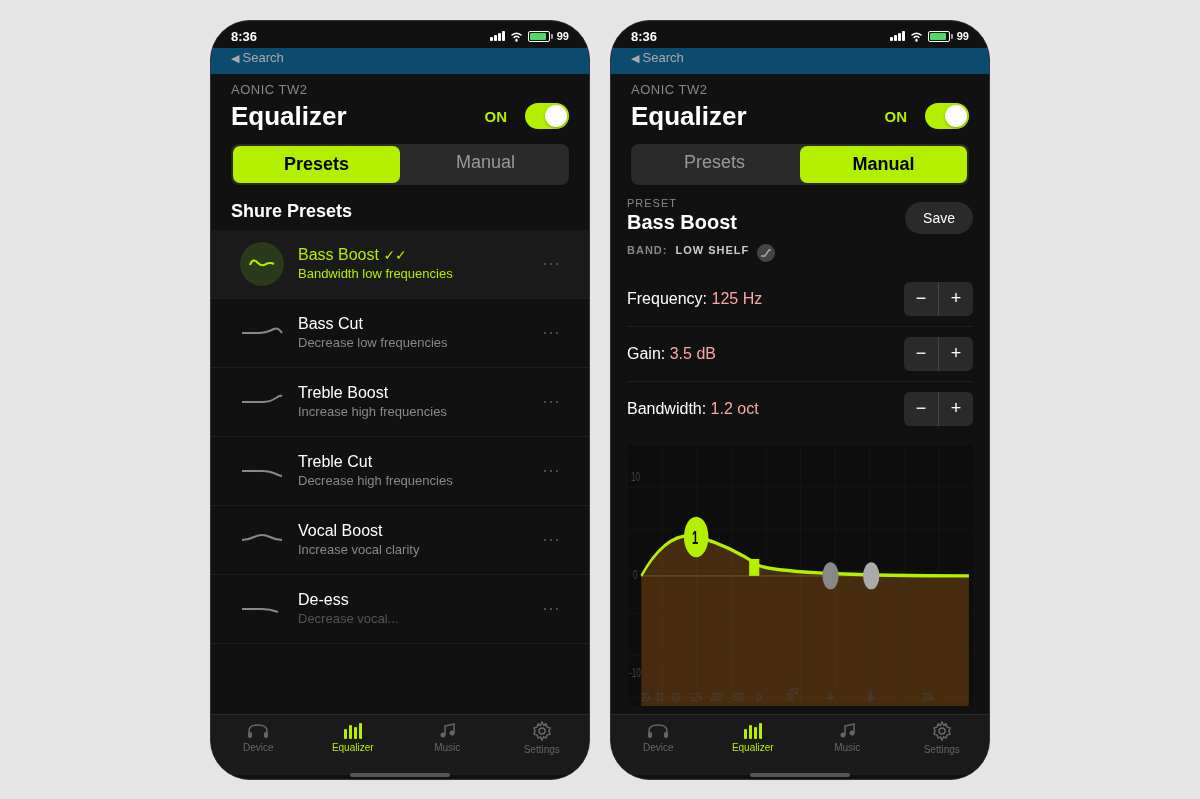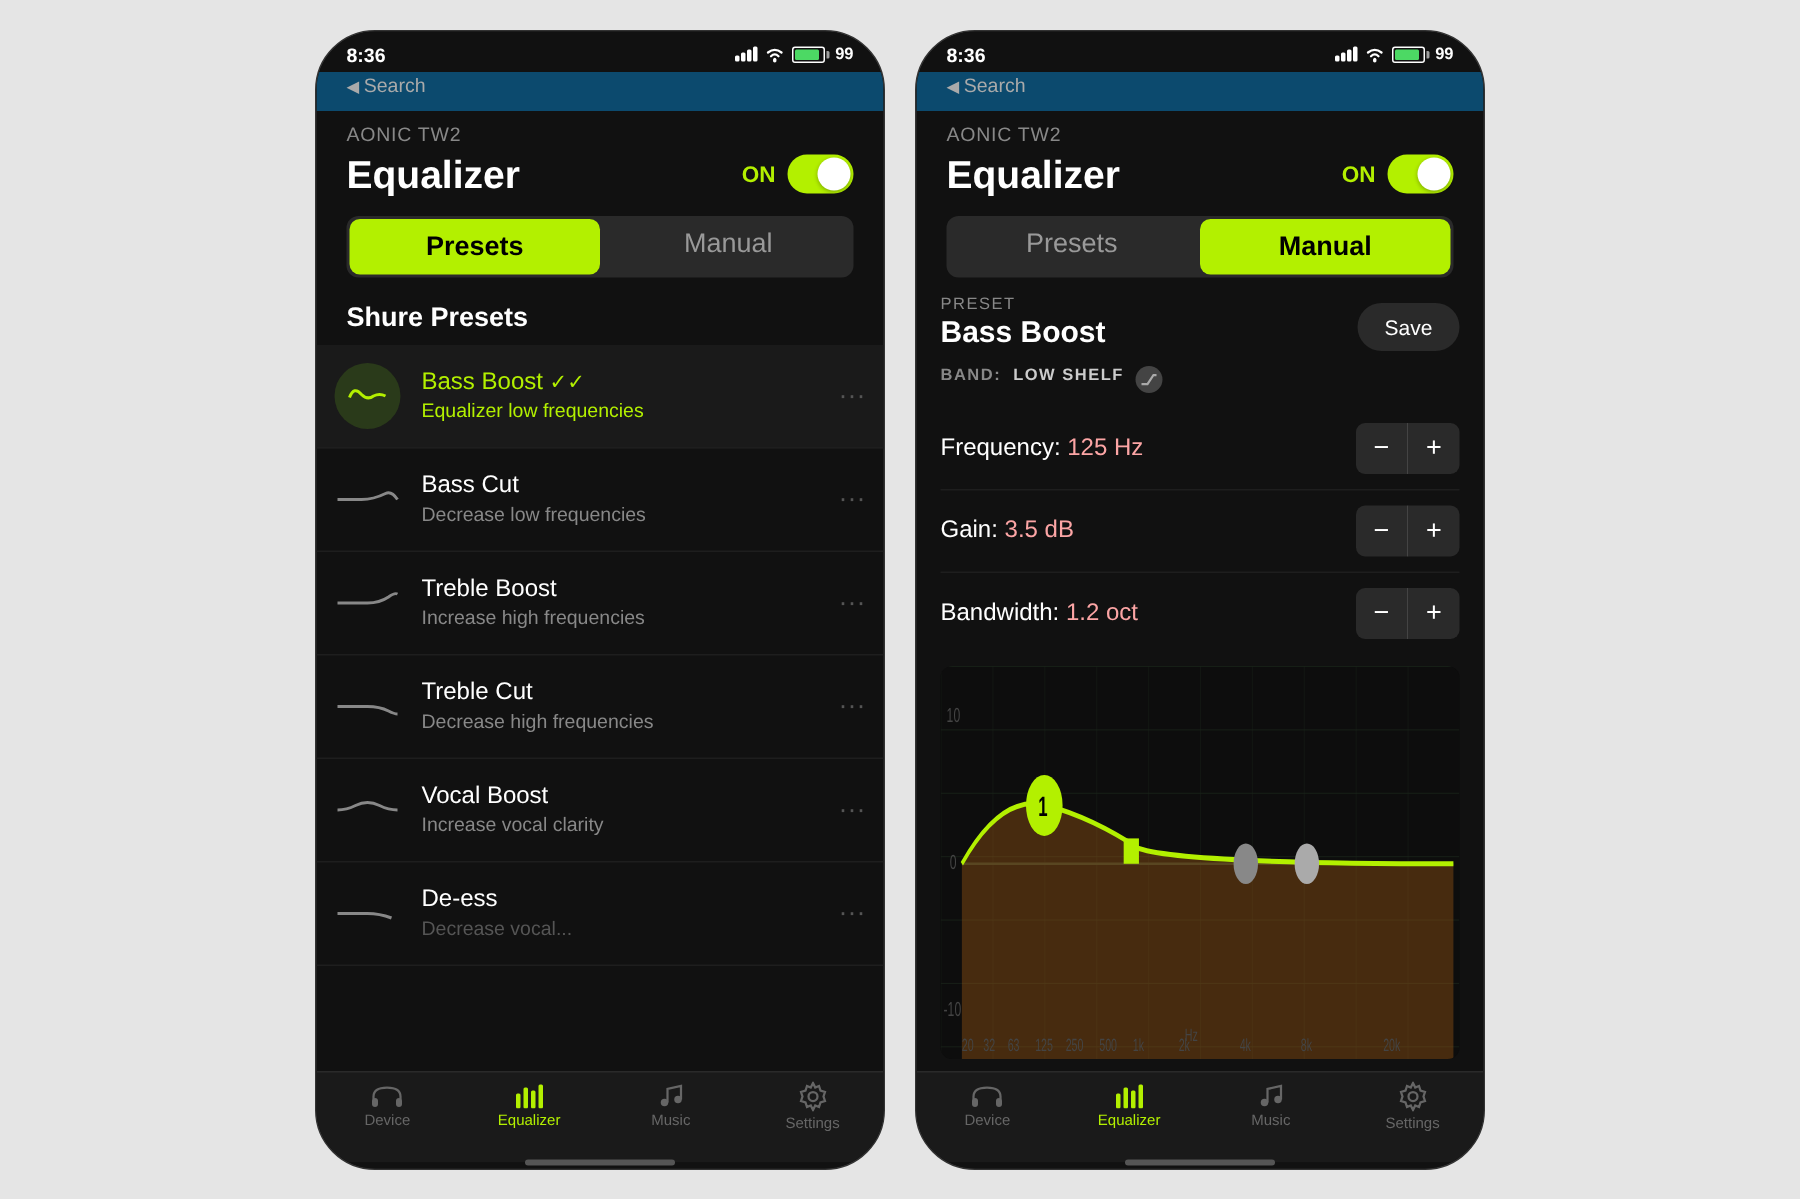--- a/index.html
+++ b/index.html
@@ -112,21 +112,21 @@
       justify-content: space-between;
     }
     .eq-title {
       color: #fff;
       font-size: 26px;
       font-weight: 700;
     }
     .eq-toggle-group {
       display: flex;
       align-items: center;
-      gap: 8px;
+      gap: 18px;
     }
     .on-label {
       color: #b3f000;
       font-size: 15px;
       font-weight: 600;
     }
     .toggle-switch {
       width: 44px;
       height: 26px;
       background: #b3f000;
@@ -188,21 +188,21 @@
       font-weight: 600;
       padding: 4px 20px 8px;
     }
     .presets-list {
       flex: 1;
       overflow: hidden;
     }
     .preset-item {
       display: flex;
       align-items: center;
-      padding: 12px 12px;
+      padding: 12px 29px;
       cursor: pointer;
       gap: 14px;
       border-bottom: 1px solid #1e1e1e;
     }
     .preset-item.active-preset {
       background: #1a1a1a;
     }
     .preset-icon {
       width: 44px;
       height: 44px;
@@ -473,21 +473,21 @@
       <div class="preset-item active-preset">
         <div class="preset-icon">
           <svg viewBox="0 0 28 18">
             <path d="M2 10 Q5 2 10 8 Q14 12 18 9 Q22 7 26 9" class="wave-bass-boost"></path>
           </svg>
         </div>
         <div class="preset-text">
           <div class="preset-name active-name">Bass Boost
             <span style="color:#b3f000; font-size:14px;"> ✓✓</span>
           </div>
-          <div class="preset-desc active-desc">Equalizer low frequencies</div>
+          <div class="preset-desc active-desc">Bandwidth low frequencies</div>
         </div>
         <span class="preset-more">···</span>
       </div>
 
       <div class="preset-item">
         <div class="preset-icon-line">
           <svg width="44" height="18" viewBox="0 0 44 18">
             <path d="M2 9 Q10 9 18 9 Q26 9 34 5 Q38 3 42 9" class="wave-line"></path>
           </svg>
         </div>

